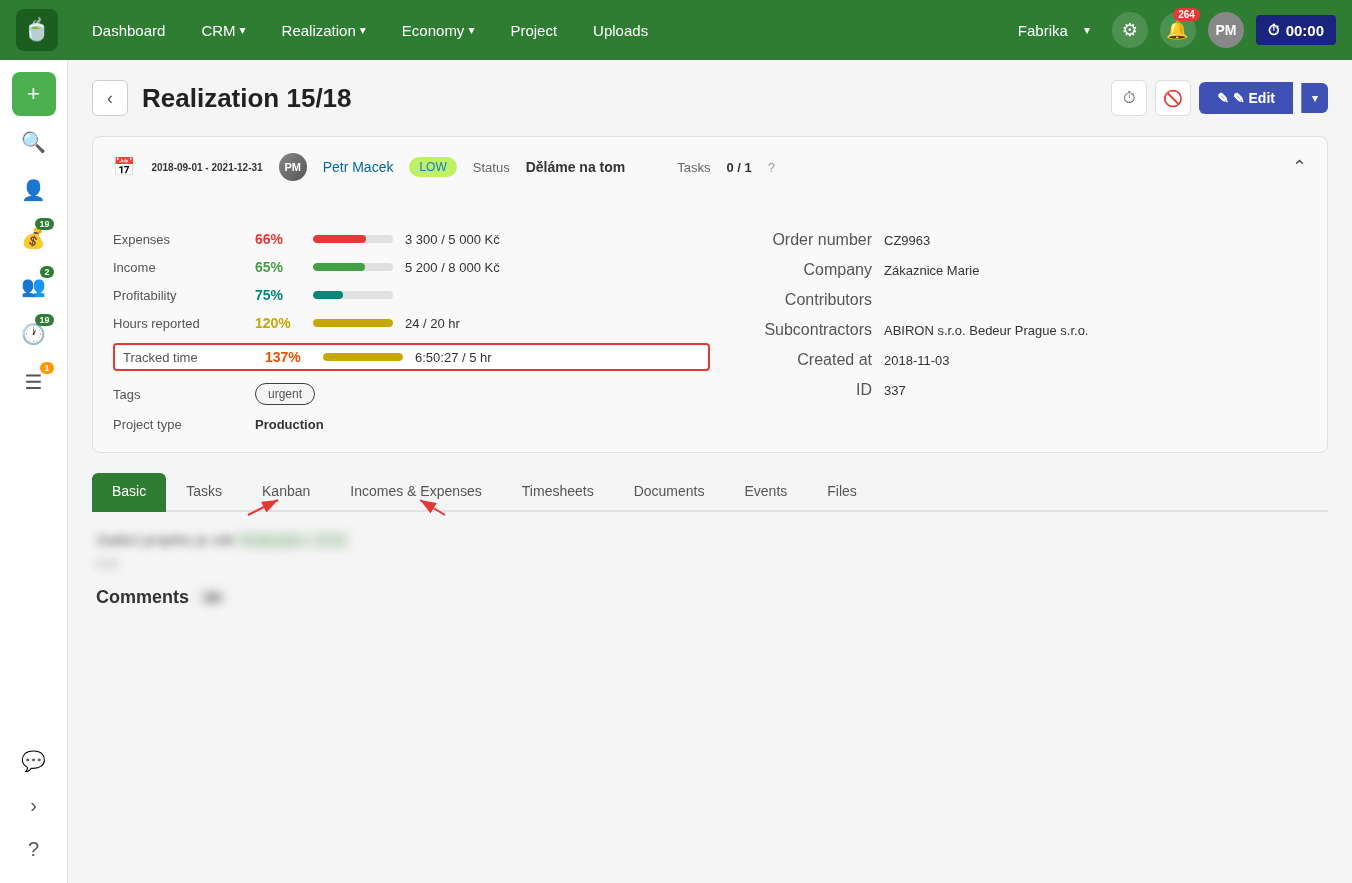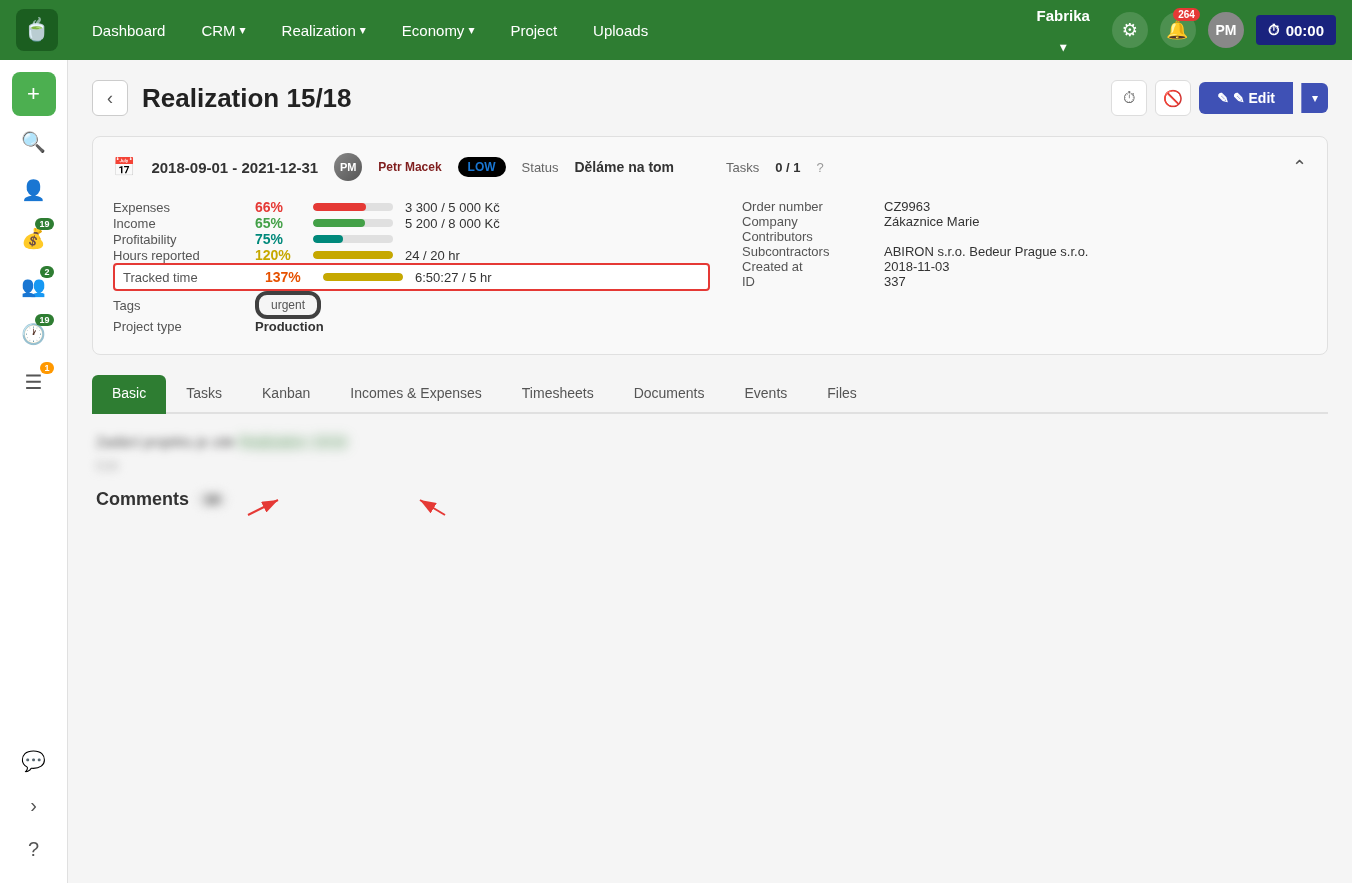--- a/index.html
+++ b/index.html
@@ -31,23 +31,23 @@
       cursor: pointer;
       border-radius: 4px;
       display: flex; align-items: center; gap: 4px;
       white-space: nowrap;
     }
     .nav-spacer { flex: 1; }
     .nav-right {
       display: flex; align-items: center; gap: 12px;
     }
     .fabrika-btn {
-      color: white; font-size: 15px; font-weight: 700;
+      color: white; font-size: 15px; font-weight: 400;
       display: flex; align-items: center; gap: 16px; cursor: pointer;
-      padding: 6px 10px; border-radius: 4px; flex-direction: column;
+      padding: 6px 10px; border-radius: 4px;
     }
     .gear-icon, .bell-icon {
       width: 36px; height: 36px;
       background: rgba(255,255,255,0.15);
       border-radius: 50%;
       display: flex; align-items: center; justify-content: center;
       cursor: pointer; color: white; font-size: 18px;
     }
     .bell-wrapper { position: relative; }
     .badge {
@@ -160,50 +160,50 @@
       border: 1px solid #e0e0e0;
       border-radius: 8px;
       padding: 16px 20px 20px;
       margin-bottom: 20px;
     }
     .project-meta-row {
       display: flex; align-items: center; gap: 16px;
       margin-bottom: 18px;
     }
     .calendar-icon { font-size: 18px; color: #555; }
-    .date-range { font-size: 15px; font-weight: 600; color: #333; }
+    .date-range { font-size: 10px; font-weight: 600; color: #333; }
     .contributor-avatar {
       width: 28px; height: 28px; border-radius: 50%;
       background: linear-gradient(135deg, #888, #555);
       display: flex; align-items: center; justify-content: center;
       color: white; font-size: 11px; font-weight: bold;
     }
-    .person-name { font-size: 12px; font-weight: 700; color: #7f1d1d; }
+    .person-name { font-size: 14px; font-weight: 400; color: #0369a1; }
     .low-badge {
-      background: #000000; color: #1976d2;
+      background: #bef264; color: #1976d2;
       padding: 3px 10px; border-radius: 12px;
-      font-size: 12px; font-weight: 700;
+      font-size: 12px; font-weight: 400;
     }
     .status-label { color: #666; font-size: 13px; }
     .status-value { font-size: 14px; font-weight: 600; color: #333; }
     .tasks-label { color: #666; font-size: 13px; }
     .tasks-value { font-size: 13px; font-weight: 600; color: #333; }
     .tasks-q { color: #999; font-size: 13px; cursor: pointer; }
     .collapse-btn {
       margin-left: auto; font-size: 18px; color: #555; cursor: pointer;
     }
 
     
     .metrics-grid {
       display: grid;
       grid-template-columns: 1fr 1fr;
       gap: 0;
     }
     .metrics-left, .metrics-right {
-      display: flex; flex-direction: column; gap: 0;
+      display: flex; flex-direction: column; gap: 12px; margin-top: 32px;
     }
     .metric-row {
       display: flex; align-items: center; gap: 12px;
     }
     .metric-label { width: 130px; color: #555; font-size: 13px; }
     .metric-pct { width: 46px; font-size: 14px; font-weight: 700; }
     .pct-red { color: #e53935; }
     .pct-green { color: #43a047; }
     .pct-teal { color: #00897b; }
     .pct-yellow { color: #c6a800; }
@@ -217,36 +217,36 @@
     .bar-red { background: #e53935; }
     .bar-green { background: #43a047; }
     .bar-teal { background: #00897b; }
     .bar-yellow { background: #c6a800; }
 
     .metric-value { font-size: 13px; color: #333; }
 
     .right-metric-row {
       display: flex; align-items: center; gap: 12px;
     }
-    .right-label { width: 130px; color: #555; font-size: 13px; }
+    .right-label { width: 130px; color: #555; font-size: 16px; text-align: right; }
     .right-value { font-size: 13px; color: #333; font-weight: 500; }
 
     
     .tracked-row {
       border: 2px solid #e53935;
       border-radius: 4px;
       padding: 4px 8px;
       display: flex; align-items: center; gap: 12px;
       background: white;
       position: relative;
     }
 
     
     .tag {
-      background: #f5f5f5; border: 4px solid #404040;
+      background: #f5f5f5; border: 1px solid #404040;
       padding: 3px 12px; border-radius: 12px;
       font-size: 12px; color: #555;
     }
 
     
     .tabs-bar {
       display: flex; align-items: center;
       border-bottom: 2px solid #e0e0e0;
       margin-bottom: 20px;
       gap: 0;

